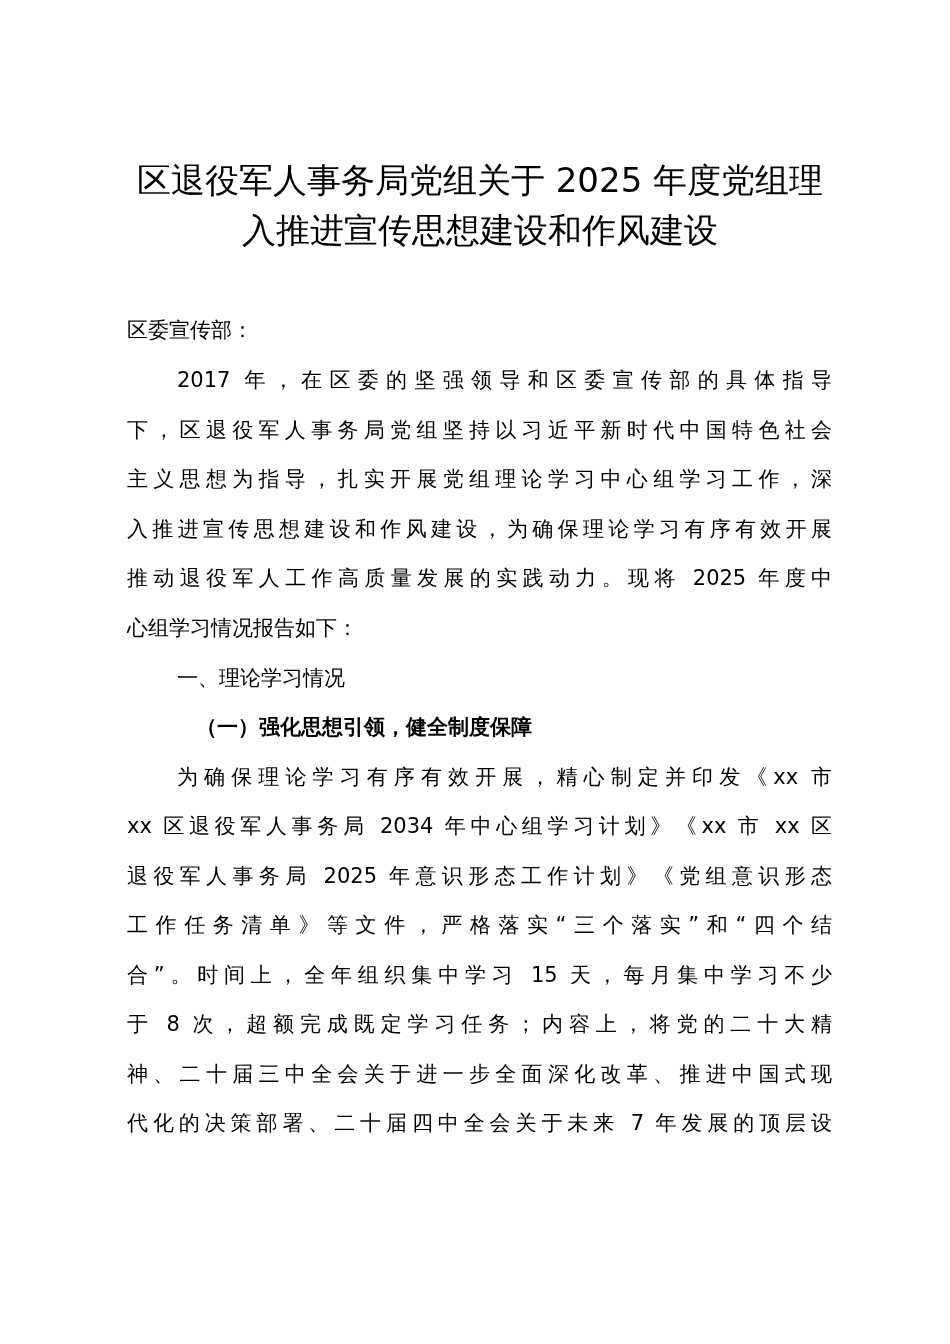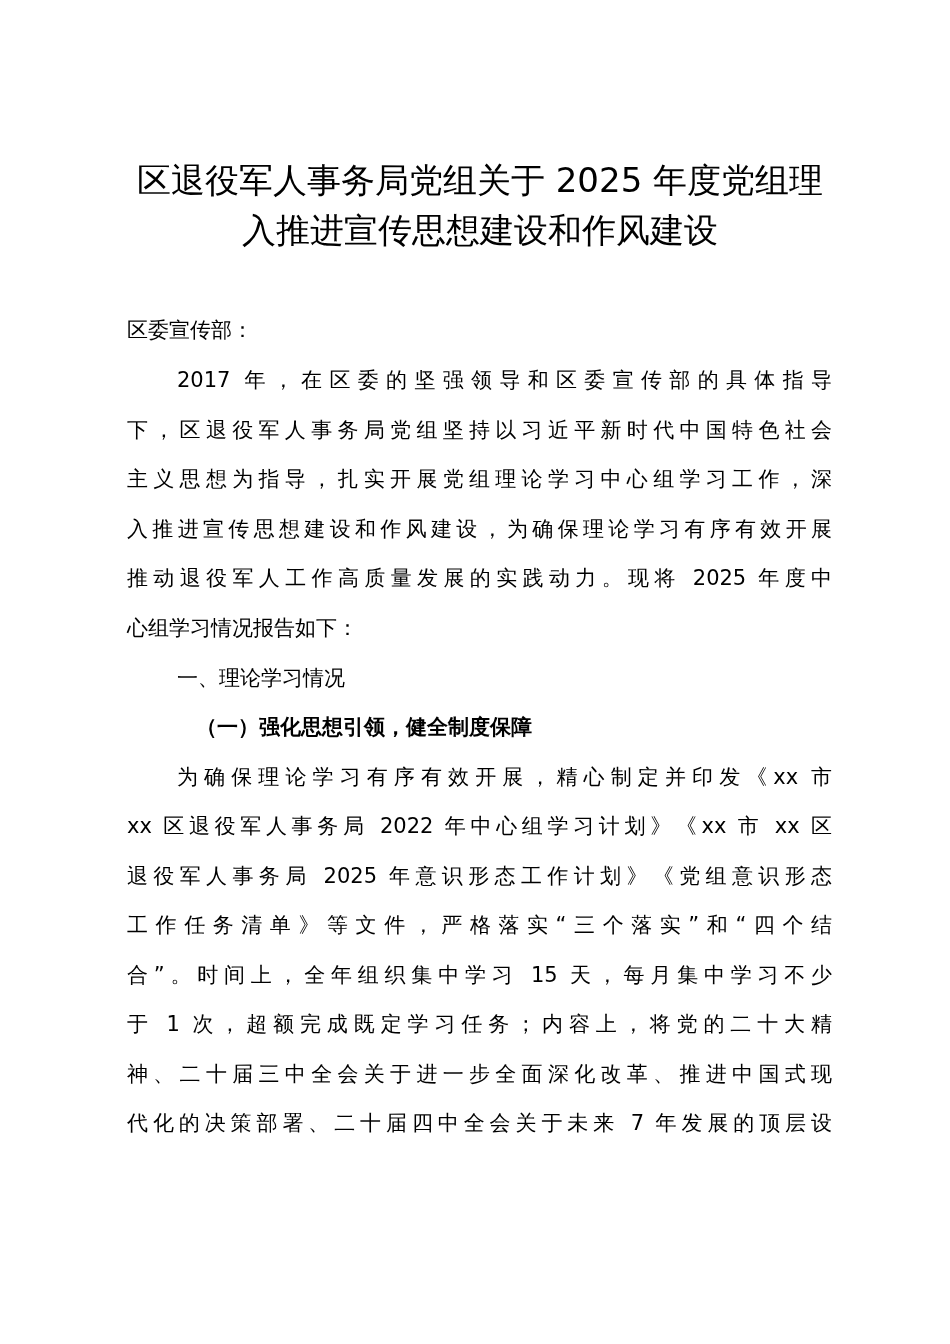--- a/index.html
+++ b/index.html
@@ -64,21 +64,21 @@
   <div class="line" style="top:464px;">主义思想为指导，扎实开展党组理论学习中心组学习工作，深</div>
   <div class="line" style="top:415px;">下，区退役军人事务局党组坚持以习近平新时代中国特色社会</div>
   <div class="line" style="top:514px;">入推进宣传思想建设和作风建设，为确保理论学习有序有效开展</div>
   <div class="line" style="top:563px;">推动退役军人工作高质量发展的实践动力。现将 2025 年度中</div>
   <div class="line last" style="top:613px;">心组学习情况报告如下：</div>
 
   <div class="line indent last" style="top:663px;">一、理论学习情况</div>
   <div class="line indent last bold" style="top:712px; left:170px;margin-left:26px;">（一）强化思想引领，健全制度保障</div>
 
   <div class="line indent" style="top:762px;">为确保理论学习有序有效开展，精心制定并印发《xx 市</div>
-  <div class="line" style="top:811px;">xx 区退役军人事务局 2022 年中心组学习计划》《xx 市 xx 区</div>
+  <div class="line" style="top:811px;">xx 区退役军人事务局 2034 年中心组学习计划》《xx 市 xx 区</div>
   <div class="line" style="top:861px;">退役军人事务局 2025 年意识形态工作计划》《党组意识形态</div>
   <div class="line" style="top:910px;">工作任务清单》等文件，严格落实“三个落实”和“四个结</div>
   <div class="line" style="top:960px;">合”。时间上，全年组织集中学习 15 天，每月集中学习不少</div>
-  <div class="line" style="top:1009px;">于 1 次，超额完成既定学习任务；内容上，将党的二十大精</div>
+  <div class="line" style="top:1009px;">于 8 次，超额完成既定学习任务；内容上，将党的二十大精</div>
   <div class="line" style="top:1059px;">神、二十届三中全会关于进一步全面深化改革、推进中国式现</div>
   <div class="line" style="top:1108px;">代化的决策部署、二十届四中全会关于未来 7 年发展的顶层设</div>
 
 </div>
 
 </body></html>

